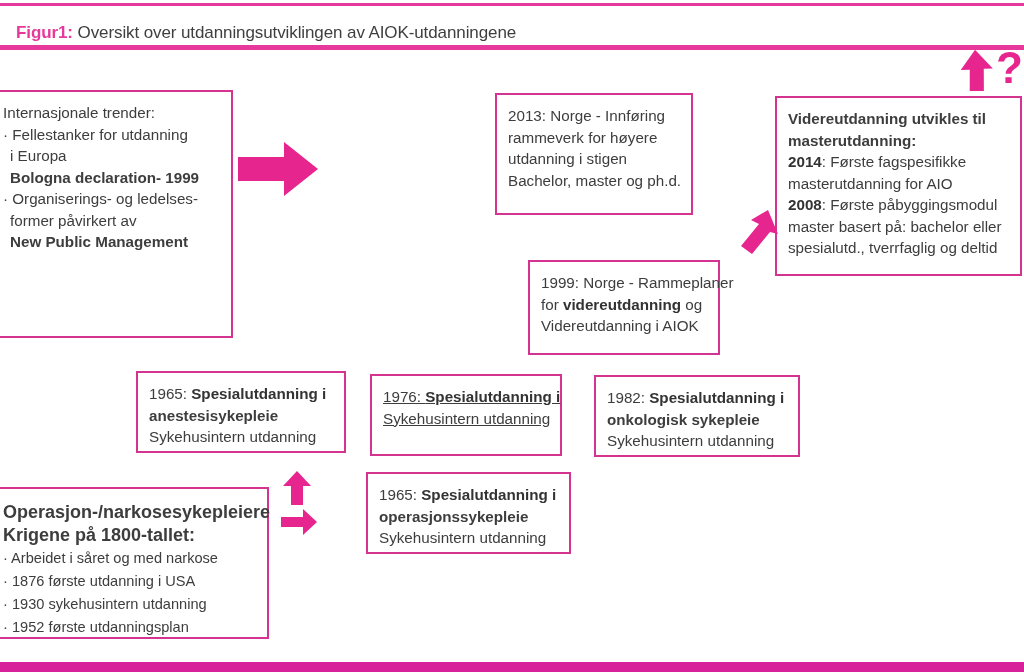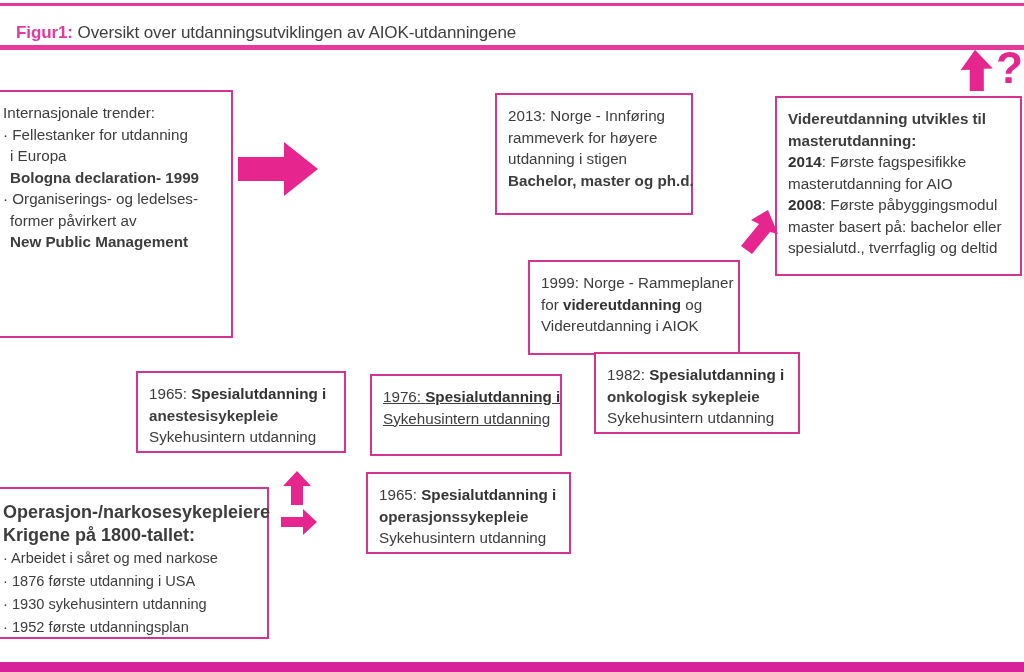--- a/index.html
+++ b/index.html
@@ -65,24 +65,24 @@
     padding: 10px 11px 9px 11px;
   }
   .box b { font-weight: bold; color: #333333; }
   .box .ln { display: block; white-space: nowrap; }
   .box .bullet { display: block; white-space: nowrap; }
 
   
   #box-internasjonale { left: -10px;  top: 90px;  width: 243px; height: 248px; }
   #box-2013           { left: 475px;  top: 93px;  width: 198px; height: 122px; margin-left: 20px; }
   #box-videre-master  { left: 775px;  top: 96px;  width: 247px; height: 180px; }
-  #box-1999           { left: 528px;  top: 260px; width: 212px; height: 95px; }
+  #box-1999           { left: 528px;  top: 260px; width: 192px; height: 95px; }
   #box-1965-anest     { left: 136px;  top: 371px; width: 210px; height: 82px; }
   #box-1976           { left: 370px;  top: 374px; width: 192px; height: 82px; text-decoration: underline; }
-  #box-1982           { left: 594px;  top: 352px; width: 206px; height: 82px; }
+  #box-1982           { left: 594px;  top: 375px; width: 206px; height: 82px; }
   #box-1965-oper      { left: 366px;  top: 472px; width: 205px; height: 82px; }
   #box-operasjon      { left: -10px;  top: 487px; width: 279px; height: 152px; }
 
   #box-operasjon { font-size: 14.6px; line-height: 23px; padding-top: 12px; }
   #box-operasjon .hdr { font-size: 18px; }
 
   
   .arrow { position: absolute; }
 
   #arrow-big-right {
@@ -137,21 +137,21 @@
 </div>
 
 <svg class="arrow" id="arrow-big-right" viewBox="0 0 80 58">
   <polygon points="0,17 46,17 46,2 80,29 46,56 46,41 0,41" fill="#e6258f"></polygon>
 </svg>
 
 <div class="box" id="box-2013">
   <span class="ln">2013: Norge - Innføring</span>
   <span class="ln">rammeverk for høyere</span>
   <span class="ln">utdanning i stigen</span>
-  <span class="ln" style="font-weight:bold">Bachelor, master og ph.d.</span>
+  <span class="ln" style="font-weight:normal">Bachelor, master og ph.d.</span>
 </div>
 
 <div class="box" id="box-videre-master">
   <span class="ln" style="font-weight:bold">Videreutdanning utvikles til</span>
   <span class="ln" style="font-weight:bold">masterutdanning:</span>
   <span class="ln"><b>2014</b><span>: Første fagspesifikke</span></span>
   <span class="ln">masterutdanning for AIO</span>
   <span class="ln"><b>2008</b><span>: Første påbyggingsmodul</span></span>
   <span class="ln">master basert på: bachelor eller</span>
   <span class="ln">spesialutd., tverrfaglig og deltid</span>

